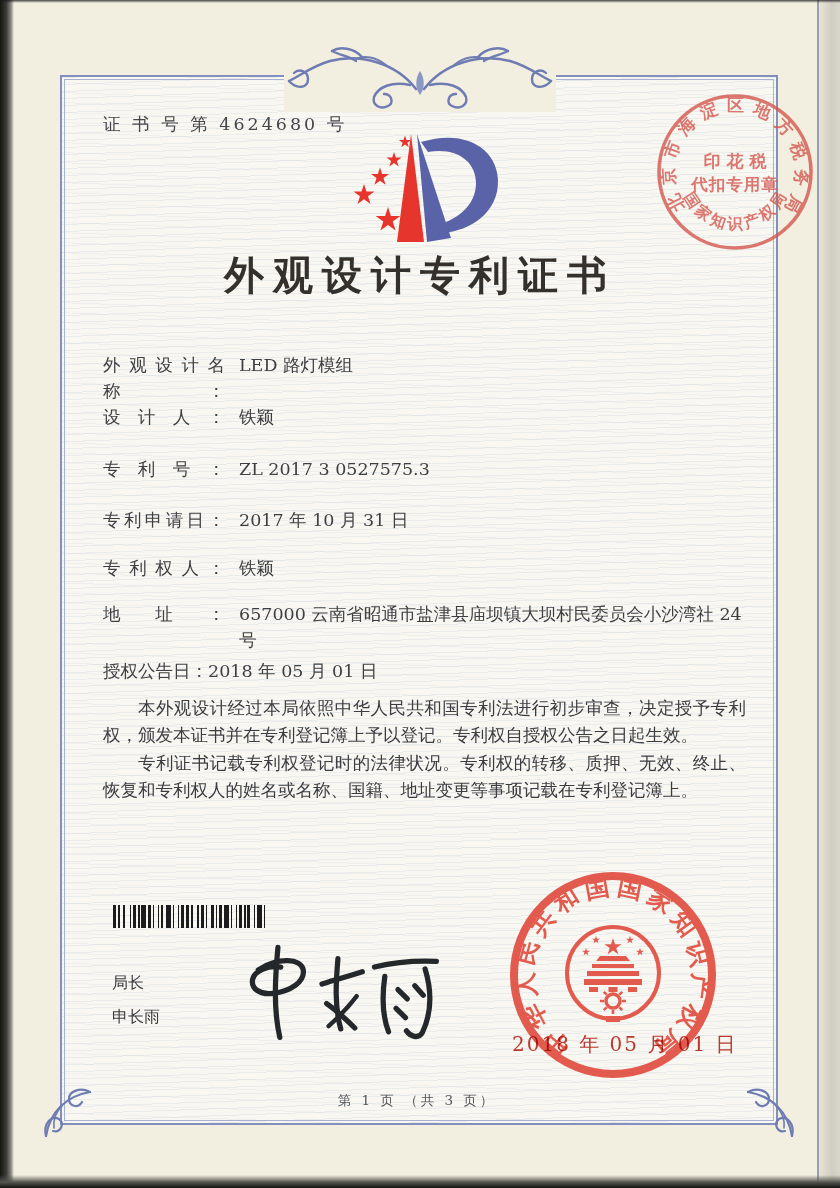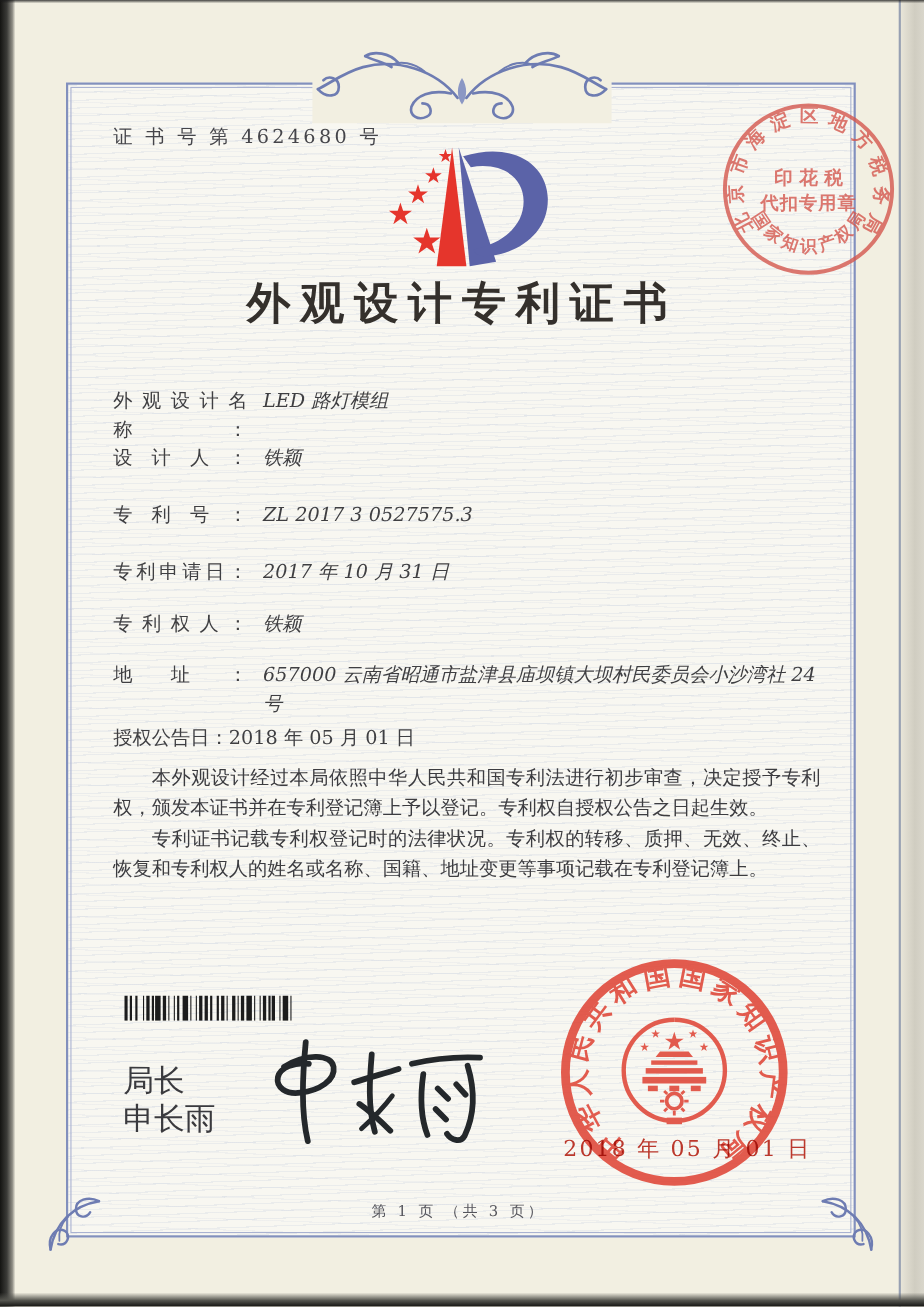--- a/index.html
+++ b/index.html
@@ -33,34 +33,34 @@
   .layer{position:absolute;left:0;top:0;width:840px;height:1188px;z-index:5;}
 
   .cert-no{position:absolute;left:103px;top:112px;font-size:17.5px;letter-spacing:3px;color:#45454a;}
   .logo{position:absolute;left:325px;top:128px;width:190px;height:120px;}
   .title{position:absolute;left:0;top:248px;width:840px;text-align:center;
     font-size:40px;font-weight:700;letter-spacing:9px;color:#34302c;}
 
   .fields{position:absolute;left:103px;top:350px;width:642px;font-size:17.5px;color:#3f3f42;}
   .field{position:absolute;left:0;width:642px;line-height:26px;display:flex;}
   .field .lbl{display:inline-block;width:122px;flex:0 0 122px;text-align:justify;text-align-last:justify;}
-  .field .val{flex:1;margin-left:14px;font-style:italic;}
+  .field .val{flex:1;margin-left:14px;}
   .f0{top:2px}.f1{top:54px}.f2{top:106px}.f3{top:157px}.f4{top:205px}.f5{top:251px}
   .grant-row{position:absolute;left:0;top:308px;width:642px;line-height:26px;}
   .grant-no{position:absolute;left:367px;top:0;}
 
   .paragraphs{position:absolute;left:103px;top:695px;width:643px;font-size:17.5px;
     line-height:27.4px;color:#3c3c40;text-align:justify;}
   .paragraphs p{margin:0;text-indent:2em;}
 
   .barcode{position:absolute;left:113px;top:905px;width:213px;height:23px;font-size:0;white-space:nowrap;overflow:hidden;}
   .barcode span{display:inline-block;height:100%;}
   .barcode .b{background:#1c1c1c;}
 
-  .signer{position:absolute;left:112px;top:966px;font-size:28px;color:#3a3a3e;line-height:34px;}
+  .signer{position:absolute;left:112px;top:966px;font-size:16px;color:#3a3a3e;line-height:34px;}
   .signature-svg{position:absolute;left:232px;top:938px;z-index:6;}
 
   .seal{position:absolute;mix-blend-mode:multiply;z-index:10;}
   .seal-date{position:absolute;left:512px;top:1031px;font-size:20px;letter-spacing:2px;
     color:#bb382c;z-index:11;mix-blend-mode:multiply;}
 
   .footer{position:absolute;left:60px;top:1092px;width:714px;text-align:center;
     font-size:13.5px;letter-spacing:3px;color:#55555c;}
 </style>
 </head>

